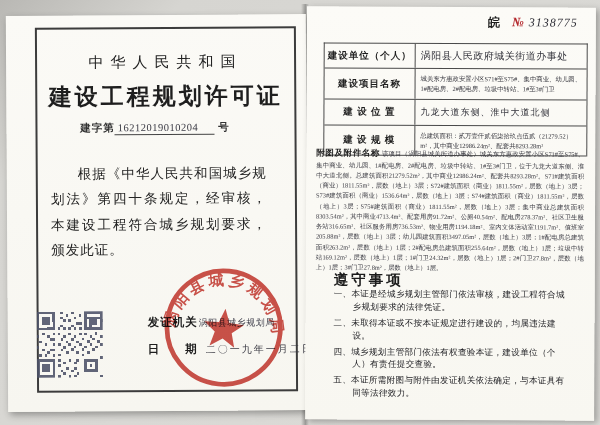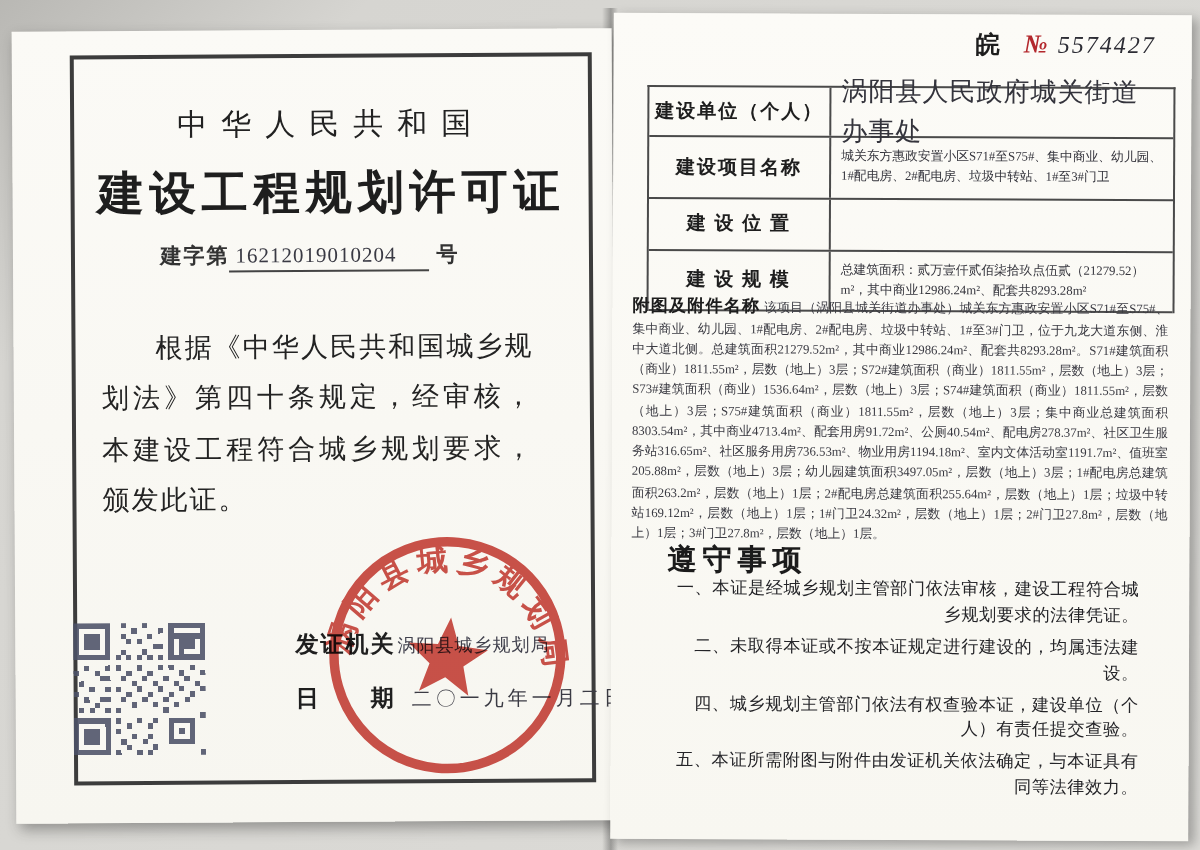--- a/index.html
+++ b/index.html
@@ -49,28 +49,28 @@
   .serial .region{font-weight:bold;letter-spacing:2px;color:#1d1d1d;margin-right:10px;}
   .serial .no-sym{color:#b3282d;font-weight:bold;font-style:italic;font-size:13px;margin-right:5px;}
   .serial .digits{font-style:italic;color:#2d2d35;letter-spacing:1px;}
   .detail-table{position:absolute;left:17px;top:36px;width:262px;border:1.2px solid #4a4a4a;border-bottom:none;}
   .trow{display:flex;border-bottom:1.2px solid #4a4a4a;}
   .tlabel{width:86px;flex:0 0 86px;border-right:1.2px solid #4a4a4a;
     display:flex;align-items:center;justify-content:center;
     font-size:9.5px;font-weight:bold;letter-spacing:1px;color:#1e1e1e;padding:2px 2px;}
   .tvalue{flex:1;padding:2px 5px;font-size:6.4px;line-height:1.55;color:#34343c;display:flex;align-items:center;}
   .r1{height:24px;} .r2{height:30px;} .r3{height:25px;} .r4{height:29px;}
-  .r1 .tvalue{font-size:13px;letter-spacing:.5px;}
+  .r1 .tvalue{font-size:10px;letter-spacing:.5px;}
   .r3 .tvalue{font-size:9px;letter-spacing:1px;}
   .attachment{position:absolute;left:10px;right:11px;top:140px;
     font-size:6.4px;line-height:1.6;text-align:justify;color:#3a3a42;}
   .attachment-label{font-size:8.5px;font-weight:bold;color:#1d1d1d;letter-spacing:.5px;margin-right:2px;}
   .rules-heading{position:absolute;left:28px;top:264px;font-size:14.5px;font-weight:bold;letter-spacing:3px;color:#1b1b1b;}
   .rules{position:absolute;left:28px;right:25px;top:281px;font-size:8.6px;line-height:1.5;color:#242428;}
-  .law-item{padding-left:19px;text-indent:-19px;margin-bottom:3px;letter-spacing:.3px;text-align:right;}
+  .law-item{padding-left:19px;text-indent:-19px;margin-bottom:3px;letter-spacing:.3px;}
 </style>
 </head>
 <body>
 
 <div class="gutter"></div>
 
 <div class="page page-left">
   <div class="frame"></div>
   <div class="country">中华人民共和国</div>
   <div class="cert-title">建设工程规划许可证</div>
@@ -118,34 +118,35 @@
         <path id="sealArc" d="M 14 76 A 47 47 0 1 1 106 76" fill="none"></path>
       </defs>
     <text fill="#c5342c" font-size="14.5" font-weight="bold" letter-spacing="3.5">
       <textPath href="#sealArc" startOffset="50%" text-anchor="middle">涡阳县城乡规划局</textPath>
     </text>
   </svg>
 </div>
 
 <div class="page page-right">
   <div class="serial">
-    <span class="region">皖</span><span class="no-sym">№</span><span class="digits">5574427</span>
+    <span class="region">皖</span><span class="no-sym">№</span><span class="digits">3138775</span>
   </div>
 
   <div class="detail-table">
     <div class="trow r1">
       <div class="tlabel">建设单位（个人）</div>
       <div class="tvalue">涡阳县人民政府城关街道办事处</div>
     </div>
     <div class="trow r2">
       <div class="tlabel">建设项目名称</div>
       <div class="tvalue">城关东方惠政安置小区S71#至S75#、集中商业、幼儿园、1#配电房、2#配电房、垃圾中转站、1#至3#门卫</div>
     </div>
     <div class="trow r3">
       <div class="tlabel">建 设 位 置</div>
+      <div class="tvalue">九龙大道东侧、淮中大道北侧</div>
     </div>
     <div class="trow r4">
       <div class="tlabel">建 设 规 模</div>
       <div class="tvalue">总建筑面积：贰万壹仟贰佰柒拾玖点伍贰（21279.52）m²，其中商业12986.24m²、配套共8293.28m²</div>
     </div>
   </div>
 
   <div class="attachment">
     <span class="attachment-label">附图及附件名称</span><span>该项目（涡阳县城关街道办事处）城关东方惠政安置小区S71#至S75#、集中商业、幼儿园、1#配电房、2#配电房、垃圾中转站、1#至3#门卫，位于九龙大道东侧、淮中大道北侧。总建筑面积21279.52m²，其中商业12986.24m²、配套共8293.28m²。S71#建筑面积（商业）1811.55m²，层数（地上）3层；S72#建筑面积（商业）1811.55m²，层数（地上）3层；S73#建筑面积（商业）1536.64m²，层数（地上）3层；S74#建筑面积（商业）1811.55m²，层数（地上）3层；S75#建筑面积（商业）1811.55m²，层数（地上）3层；集中商业总建筑面积8303.54m²，其中商业4713.4m²、配套用房91.72m²、公厕40.54m²、配电房278.37m²、社区卫生服务站316.65m²、社区服务用房736.53m²、物业用房1194.18m²、室内文体活动室1191.7m²、值班室205.88m²，层数（地上）3层；幼儿园建筑面积3497.05m²，层数（地上）3层；1#配电房总建筑面积263.2m²，层数（地上）1层；2#配电房总建筑面积255.64m²，层数（地上）1层；垃圾中转站169.12m²，层数（地上）1层；1#门卫24.32m²，层数（地上）1层；2#门卫27.8m²，层数（地上）1层；3#门卫27.8m²，层数（地上）1层。</span>
   </div>

